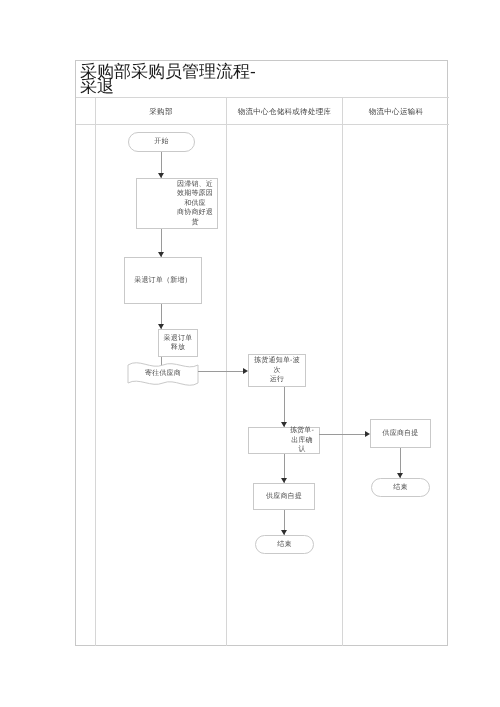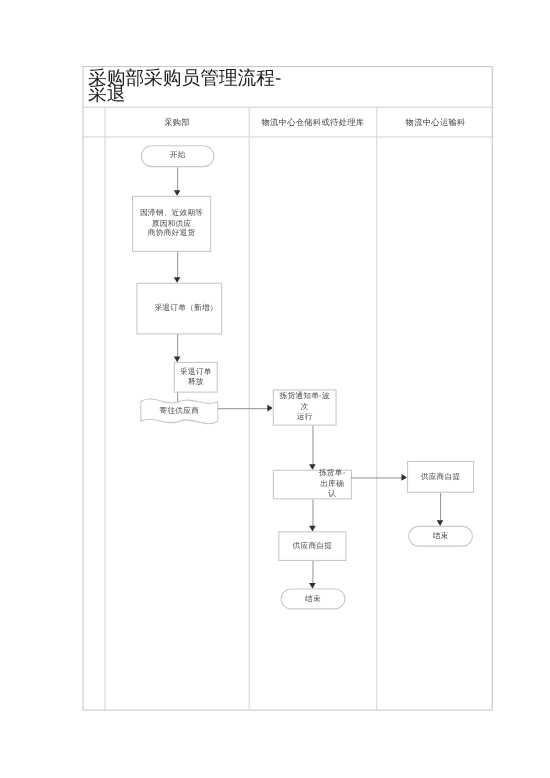--- a/index.html
+++ b/index.html
@@ -170,28 +170,28 @@
       <div class="lane c2"></div>
       <div class="lane c3"></div>
     </div>
 
     <div class="shape term" style="left:52px; top:71px; width:67px; height:20px;">
       <span class="lbl">开始</span>
     </div>
     <div class="conn-v" style="left:85px; top:91px; height:26px;"></div>
     <div class="arrow-down" style="left:81.5px; top:112px;"></div>
 
-    <div class="shape proc" style="left:44px; top:117px; width:72px; height:51px;">
+    <div class="shape proc" style="left:60px; top:117px; width:82px; height:51px;padding-left:36px;">
       <span class="lbl">因滞销、近效期等原因和供应
 商协商好退货</span>
     </div>
     <div class="conn-v" style="left:85px; top:168px; height:28px;"></div>
     <div class="arrow-down" style="left:81.5px; top:191px;"></div>
 
-    <div class="shape proc" style="left:48px; top:196px; width:78px; height:47px;justify-content:flex-end;">
+    <div class="shape proc" style="left:48px; top:196px; width:78px; height:47px;">
       <span class="lbl">采退订单（新增）</span>
     </div>
     <div class="conn-v" style="left:85px; top:243px; height:25px;"></div>
     <div class="arrow-down" style="left:81.5px; top:263px;"></div>
 
     <div class="shape proc" style="left:55px; top:268px; width:40px; height:28px;margin-left:27px;">
       <span class="lbl">采退订单释放</span>
     </div>
     <div class="conn-v" style="left:85px; top:296px; height:22px;"></div>
     <div class="arrow-down" style="left:81.5px; top:313px;"></div>

